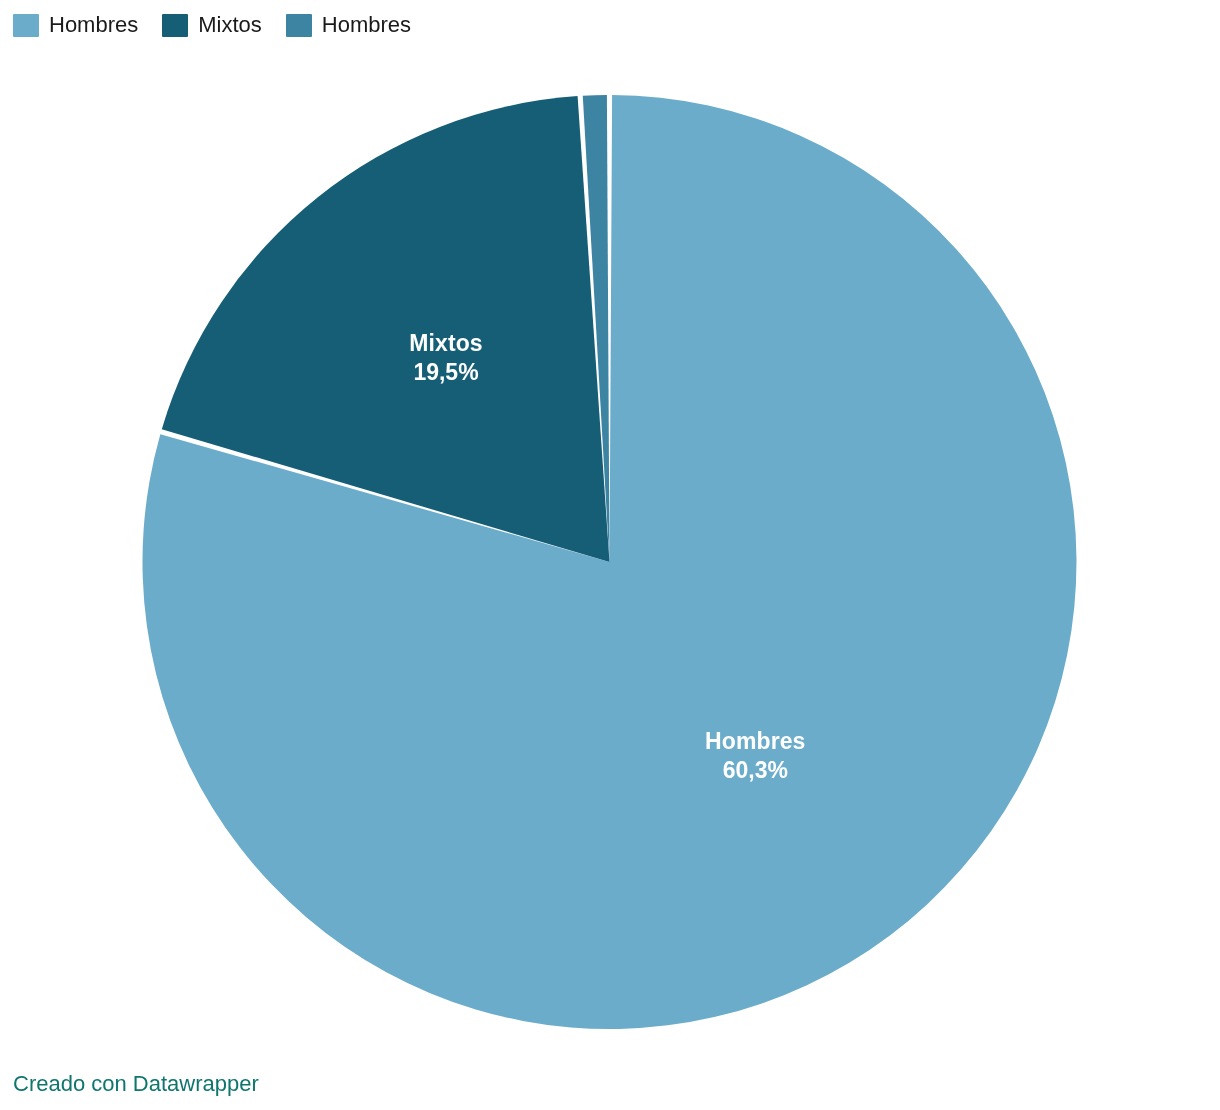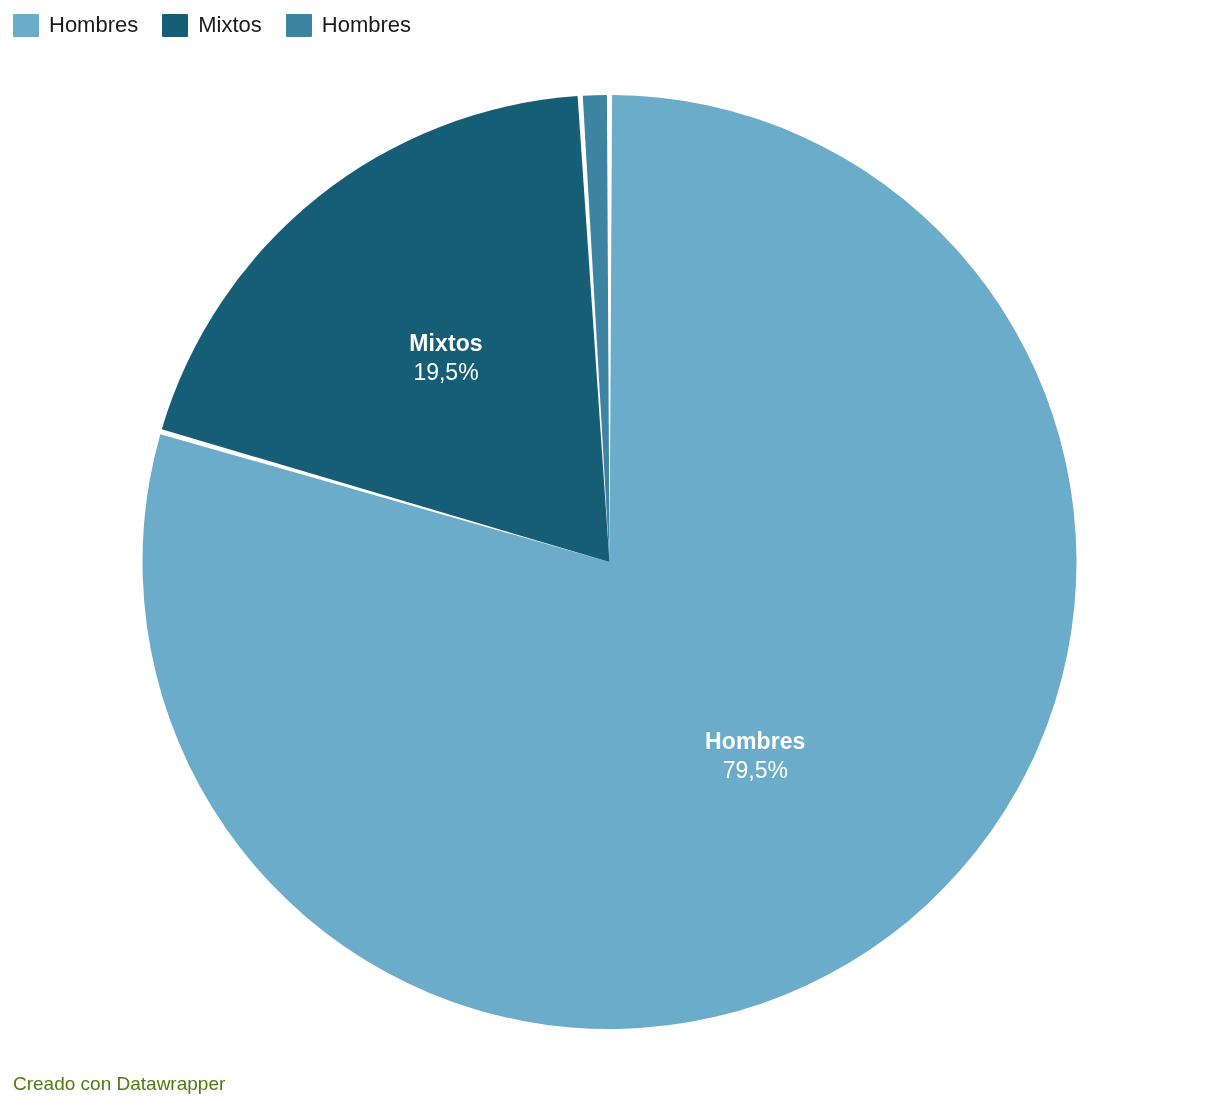--- a/index.html
+++ b/index.html
@@ -75,32 +75,32 @@
   .slice-label .label-name {
     display: block;
     font-size: 23px;
     font-weight: bold;
     line-height: 29px;
     letter-spacing: 0.1px;
   }
   .slice-label .label-value {
     display: block;
     font-size: 23px;
-    font-weight: normal;
+    font-weight: bold;
     line-height: 29px;
   }
 
   
   #footer {
     position: absolute;
     left: 13px;
     bottom: 14px;
-    font-size: 19px;
+    font-size: 22px;
     line-height: 24px;
-    color: #4d7c0f;
+    color: #0f766e;
     white-space: nowrap;
   }
 </style>
 </head>
 <body>
 
 <div id="legend">
   <div class="legend-item">
     <span class="legend-swatch" style="background: rgb(107, 172, 203);"></span>
     <span class="legend-label">Hombres</span>
@@ -119,21 +119,21 @@
   <svg id="pie-svg" width="1220" height="1065" viewBox="0 0 1220 1065" aria-hidden="true">
     <g id="pie-slices">
         <path d="M 609.50 562.00 L 612.10 95.01 A 467 467 0 1 1 160.32 434.21 Z" fill="#6BACCB"></path>
         <path d="M 609.50 562.00 L 161.78 429.22 A 467 467 0 0 1 577.58 96.09 Z" fill="#155E76"></path>
         <path d="M 609.50 562.00 L 582.77 95.77 A 467 467 0 0 1 606.90 95.01 Z" fill="#3D84A3"></path>
       </g>
   </svg>
 
   <div class="slice-label" id="label-hombres" style="left: 755.3px; top: 756.2px;">
     <span class="label-name">Hombres</span>
-    <span class="label-value">79,5%</span>
+    <span class="label-value">60,3%</span>
   </div>
 
   <div class="slice-label" id="label-mixtos" style="left: 446px; top: 357.9px;">
     <span class="label-name">Mixtos</span>
     <span class="label-value">19,5%</span>
   </div>
 </div>
 
 <div id="footer">Creado con Datawrapper</div>
 

